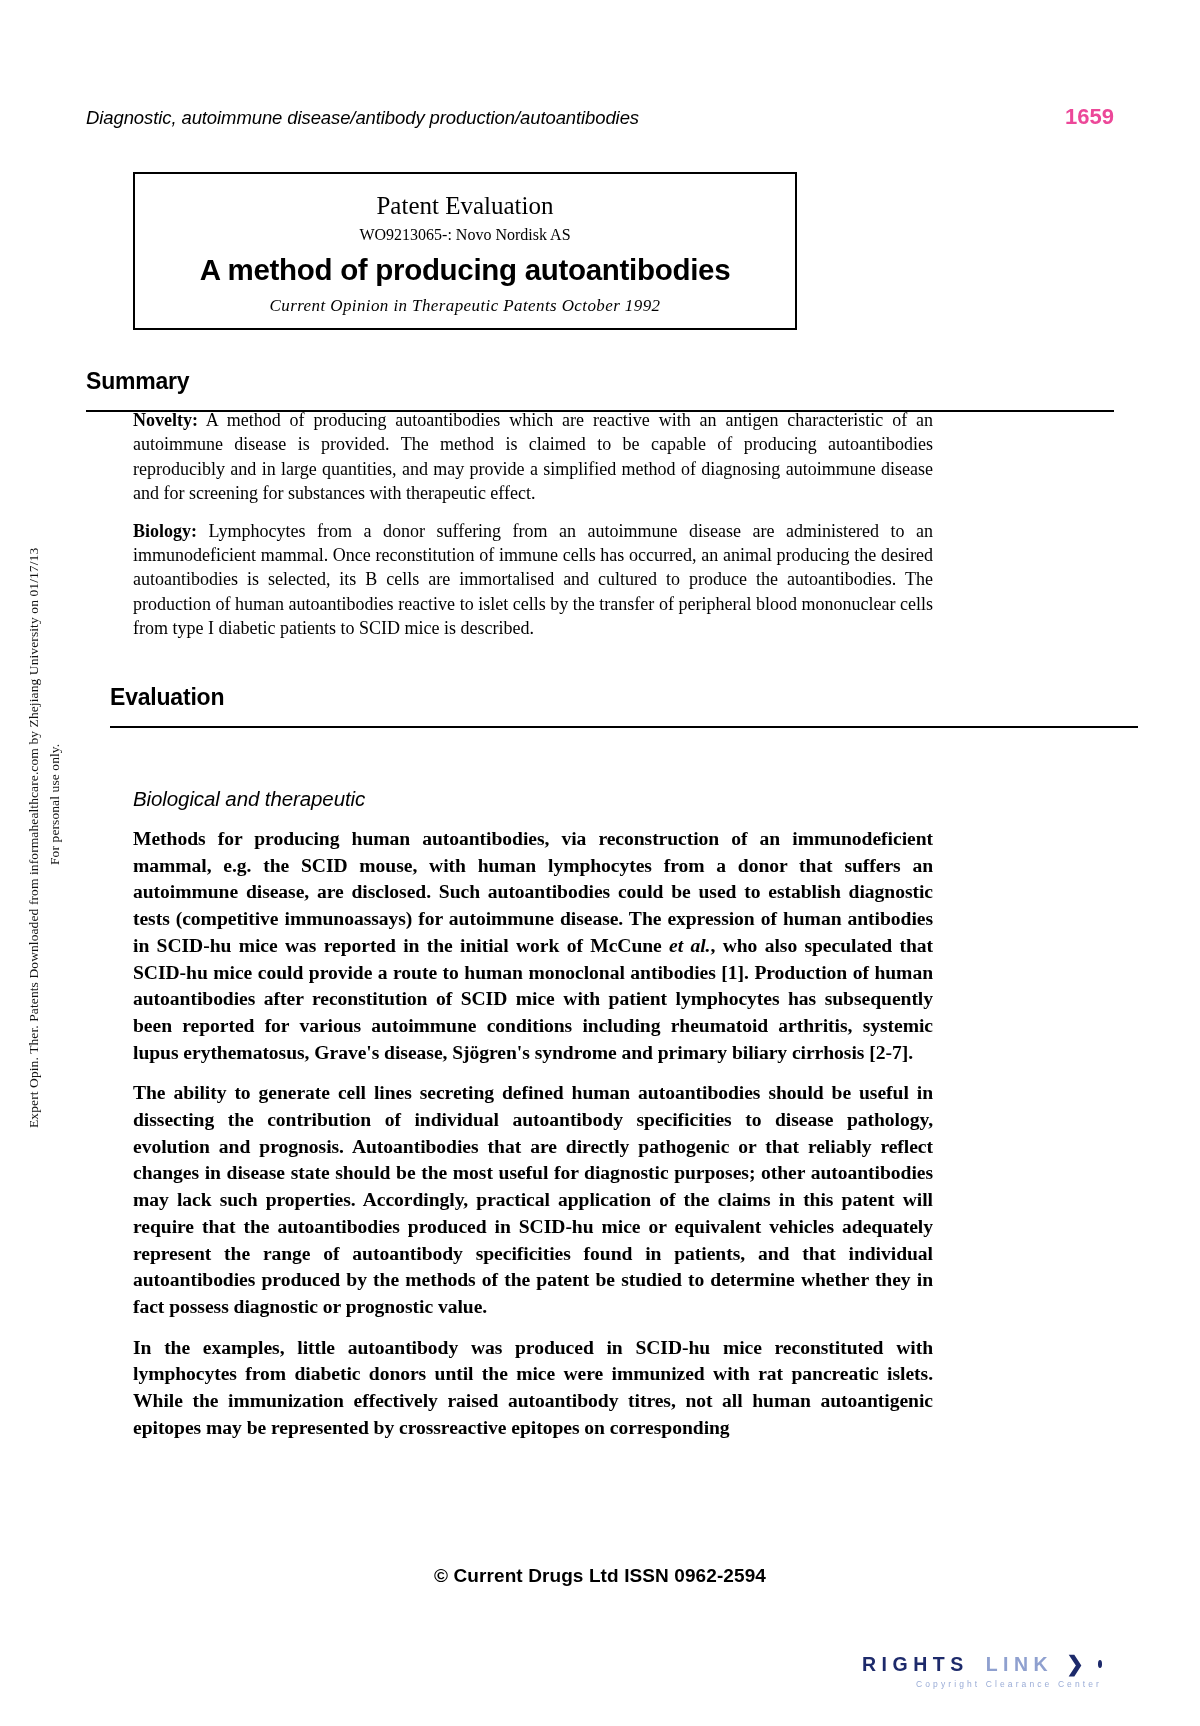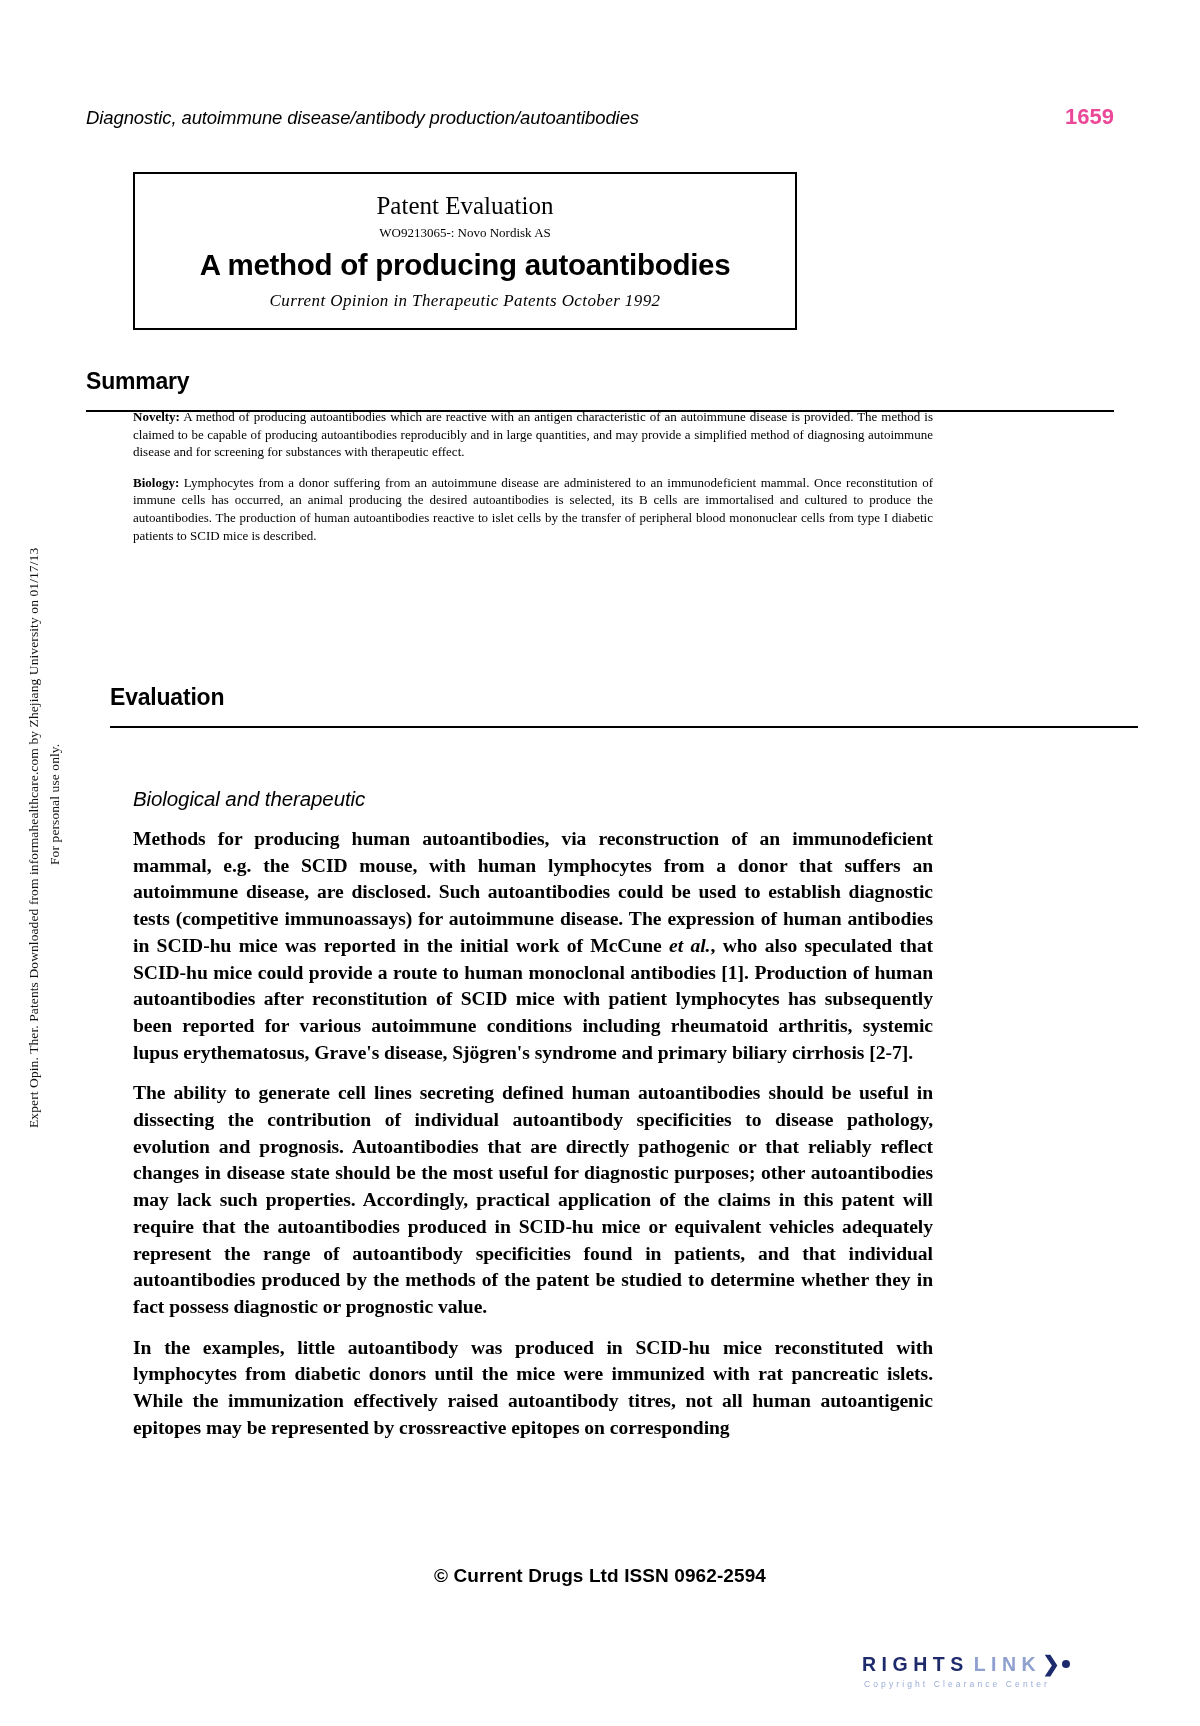--- a/index.html
+++ b/index.html
@@ -88,21 +88,21 @@
     padding-top: 17px;
   }
   #tb-kicker {
     font-family: "Liberation Serif", serif;
     font-size: 25px;
     line-height: 1.18;
     color: #000;
   }
   #tb-ref {
     font-family: "Liberation Serif", serif;
-    font-size: 13px;
+    font-size: 16px;
     line-height: 1.5;
     margin-top: 2px;
     color: #000;
   }
   #tb-title {
     font-family: "Liberation Sans", sans-serif;
     font-weight: bold;
     font-size: 29.5px;
     letter-spacing: -0.3px;
     margin-top: 6px;
@@ -142,21 +142,21 @@
   #head-evaluation { top: 684px; margin-left: 24px; }
 
   
   .col {
     position: absolute;
     left: 133px;
     width: 800px;
   }
   .para {
     font-family: "Liberation Serif", serif;
-    font-size: 13px;
+    font-size: 18px;
     line-height: 1.355;
     text-align: justify;
     color: #000;
     margin: 0 0 13px 0;
   }
   .para b { font-weight: bold; }
 
   #summary-body { top: 408px; }
 
   .sub-head {
@@ -201,21 +201,21 @@
   #rightslink {
     position: absolute;
     left: 862px;
     top: 1652px;
     width: 240px;
     height: 44px;
   }
   #rl-word {
     display: flex;
     align-items: center;
-    gap: 0px;
+    gap: 12px;
     font-family: "Liberation Sans", sans-serif;
     font-weight: bold;
     font-size: 19.5px;
     letter-spacing: 5.5px;
   }
   #rl-rights { color: #1d2a6b; }
   #rl-link { color: #8fa0cf; margin-left: 5px; }
   #rl-paren {
     display: inline-block;
     color: #1d2a6b;
@@ -231,20 +231,21 @@
     margin-left: 2px;
     vertical-align: middle;
   }
   #rl-tag {
     font-family: "Liberation Sans", sans-serif;
     font-size: 8.5px;
     letter-spacing: 3.1px;
     color: #9aacd6;
     margin-top: 3px;
     margin-left: 2px;
+    text-align: right;
   }
 </style>
 </head>
 <body>
 
 <div id="page">
 
   <div id="sidebar">
     <div class="vert-text" id="vt-line1">Expert Opin. Ther. Patents Downloaded from informahealthcare.com by Zhejiang University on 01/17/13</div>
     <div class="vert-text" id="vt-line2">For personal use only.</div>

